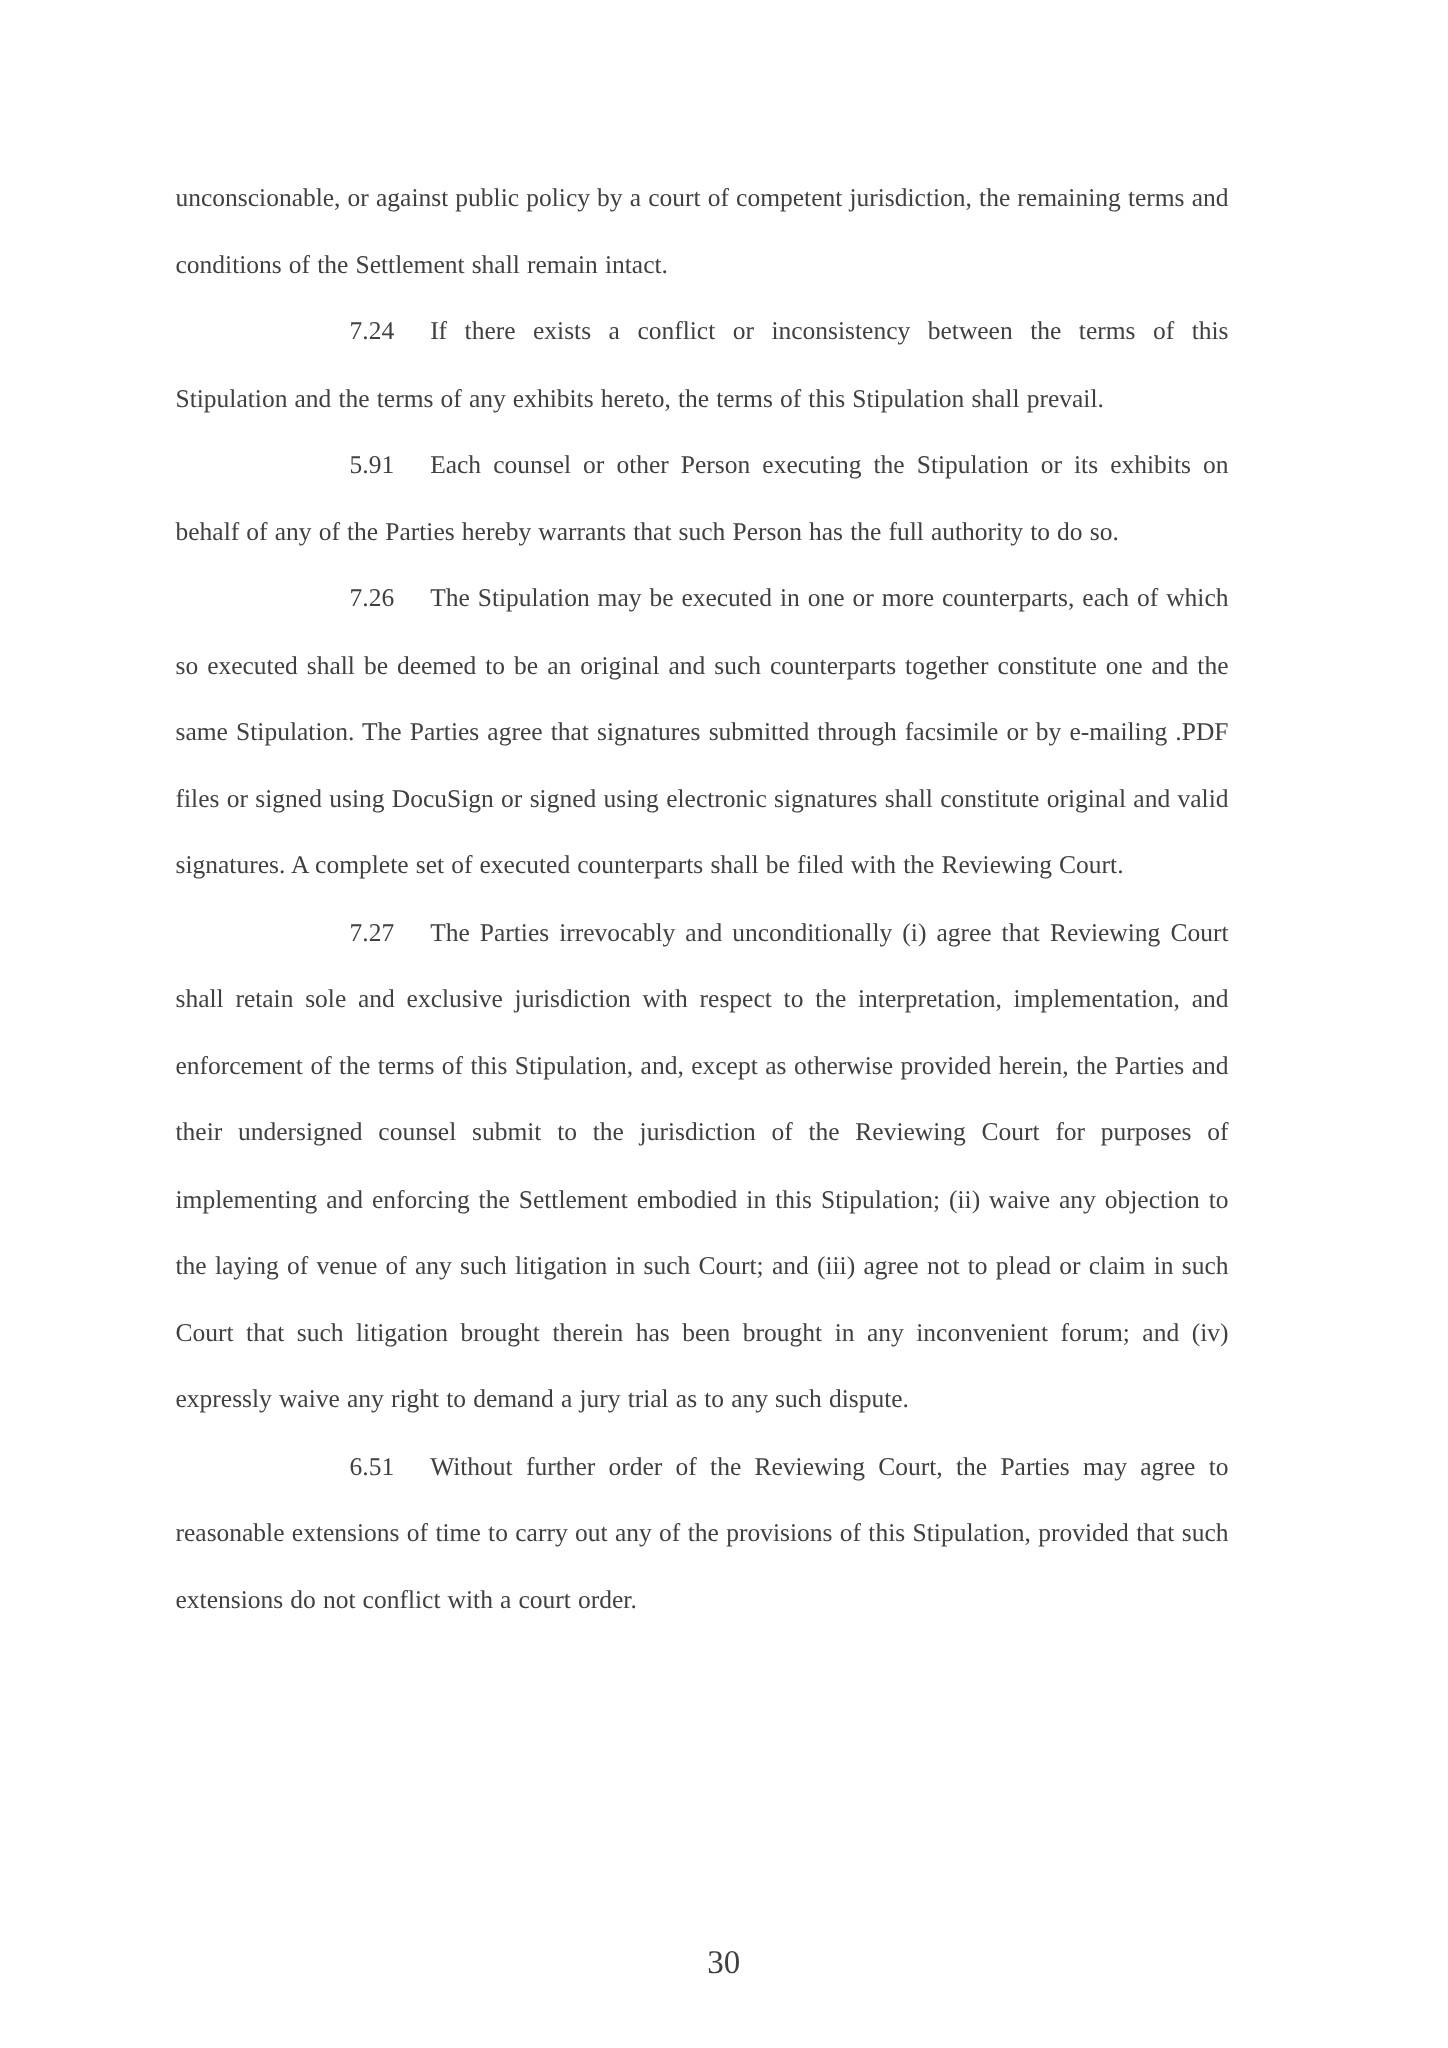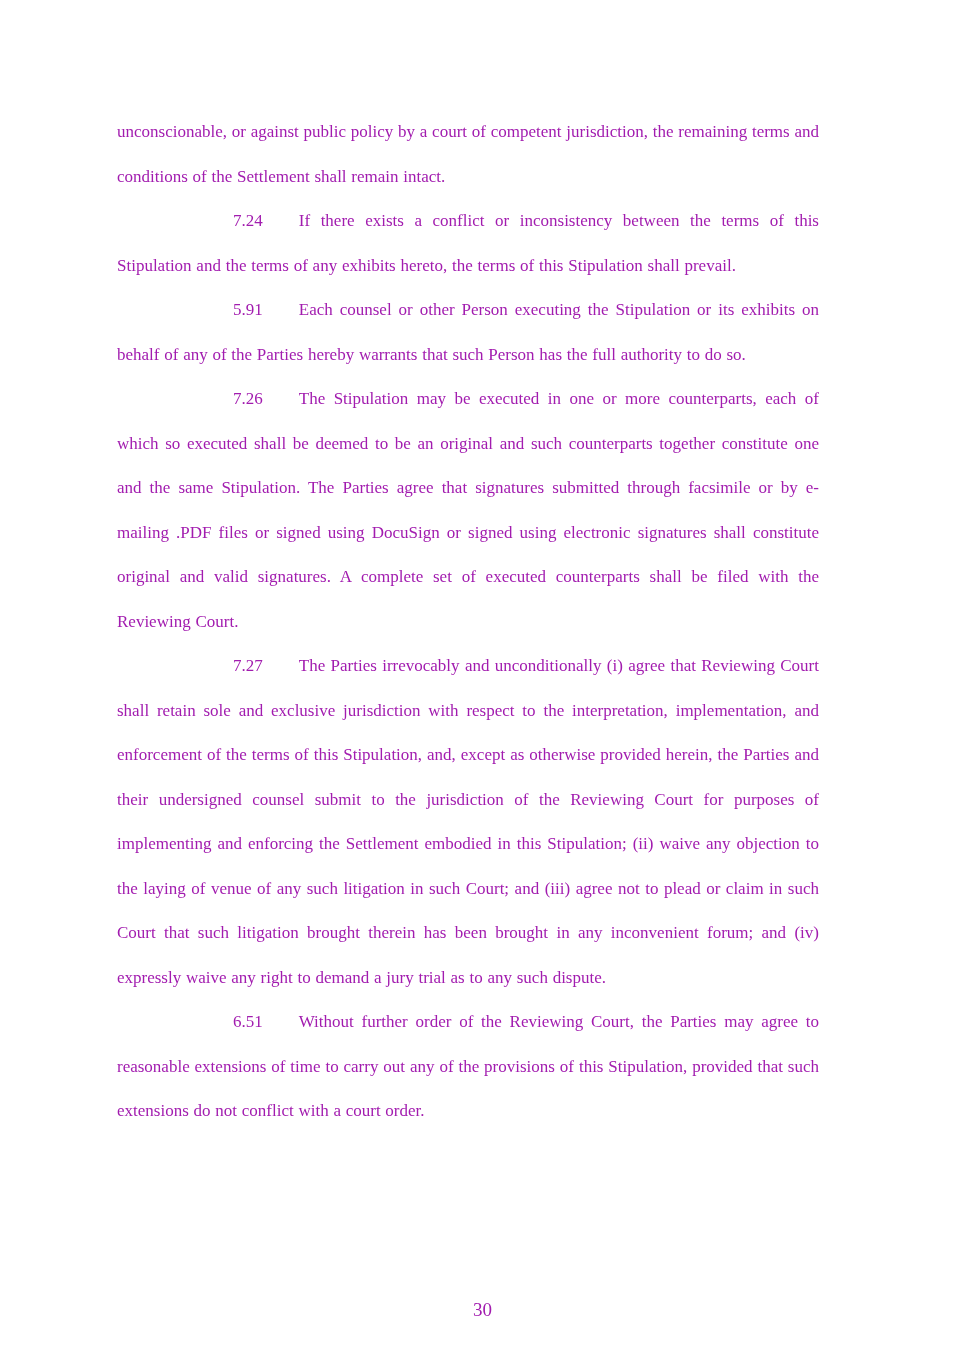--- a/index.html
+++ b/index.html
@@ -6,46 +6,46 @@
     margin: 0;
     padding: 0;
     background: #ffffff;
   }
   .page {
     position: relative;
     width: 965px;
     height: 1365px;
     box-sizing: border-box;
     background: #ffffff;
-    color: #a21caf;
+    color: #404040;
     font-family: "Liberation Serif", serif;
     font-size: 17px;
     padding: 110px 146px 0 117px;
     overflow: hidden;
   }
   .para {
     margin: 0;
     text-align: justify;
     line-height: 44.5px;
     text-indent: 116px;
     word-spacing: 0.5px;
   }
   .para.continuation {
     text-indent: 0;
   }
   .para-num {
-    padding-right: 36px;
+    padding-right: 24px;
   }
   .page-number {
     position: absolute;
     bottom: 46px;
     left: 0;
     width: 100%;
     text-align: center;
-    font-size: 19px;
+    font-size: 22px;
     line-height: 1;
   }
 </style>
 </head>
 <body>
 
 <div class="page">
 
   <p class="para continuation"><span>unconscionable, or against public policy by a court of competent jurisdiction, the remaining terms and conditions of the Settlement shall remain intact.</span></p>
 

